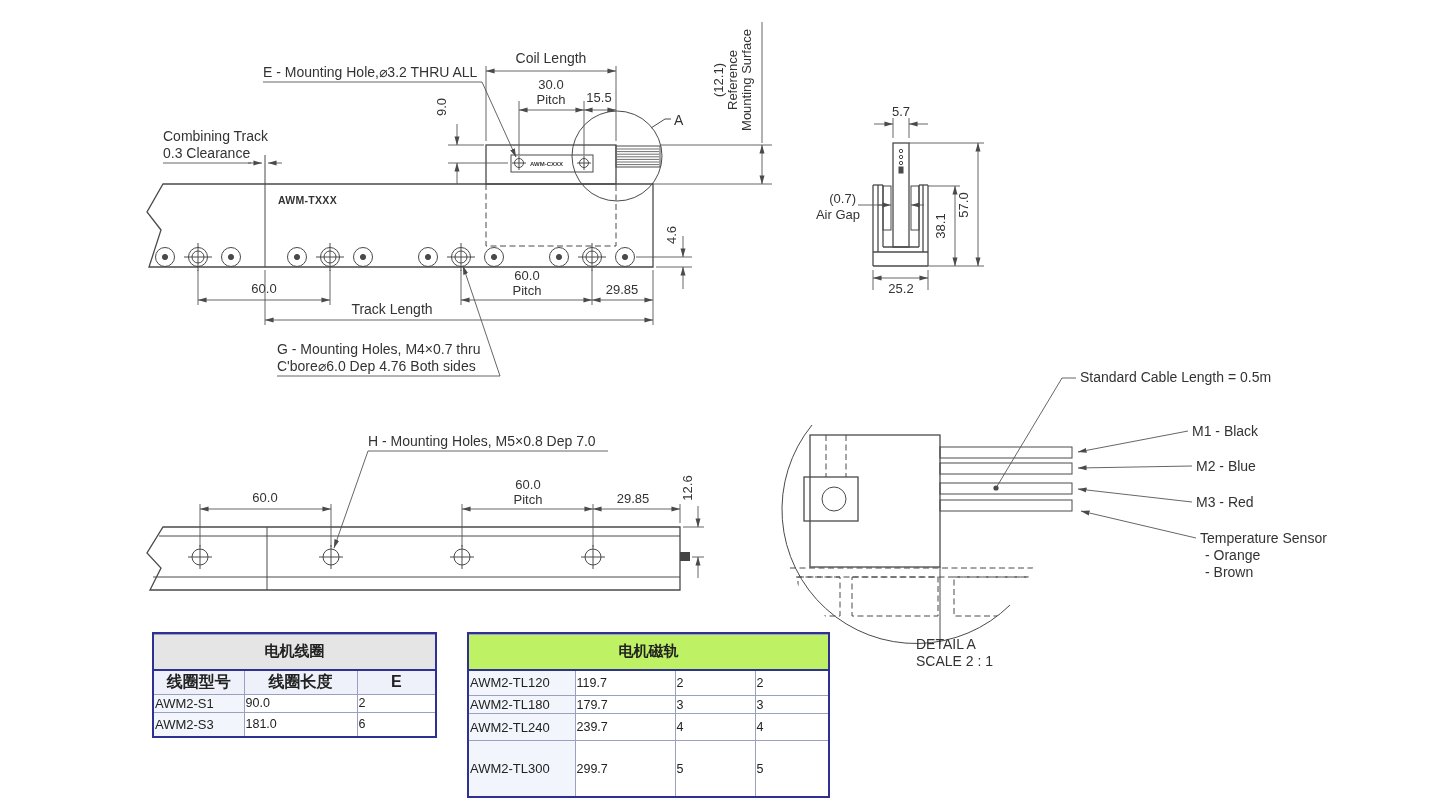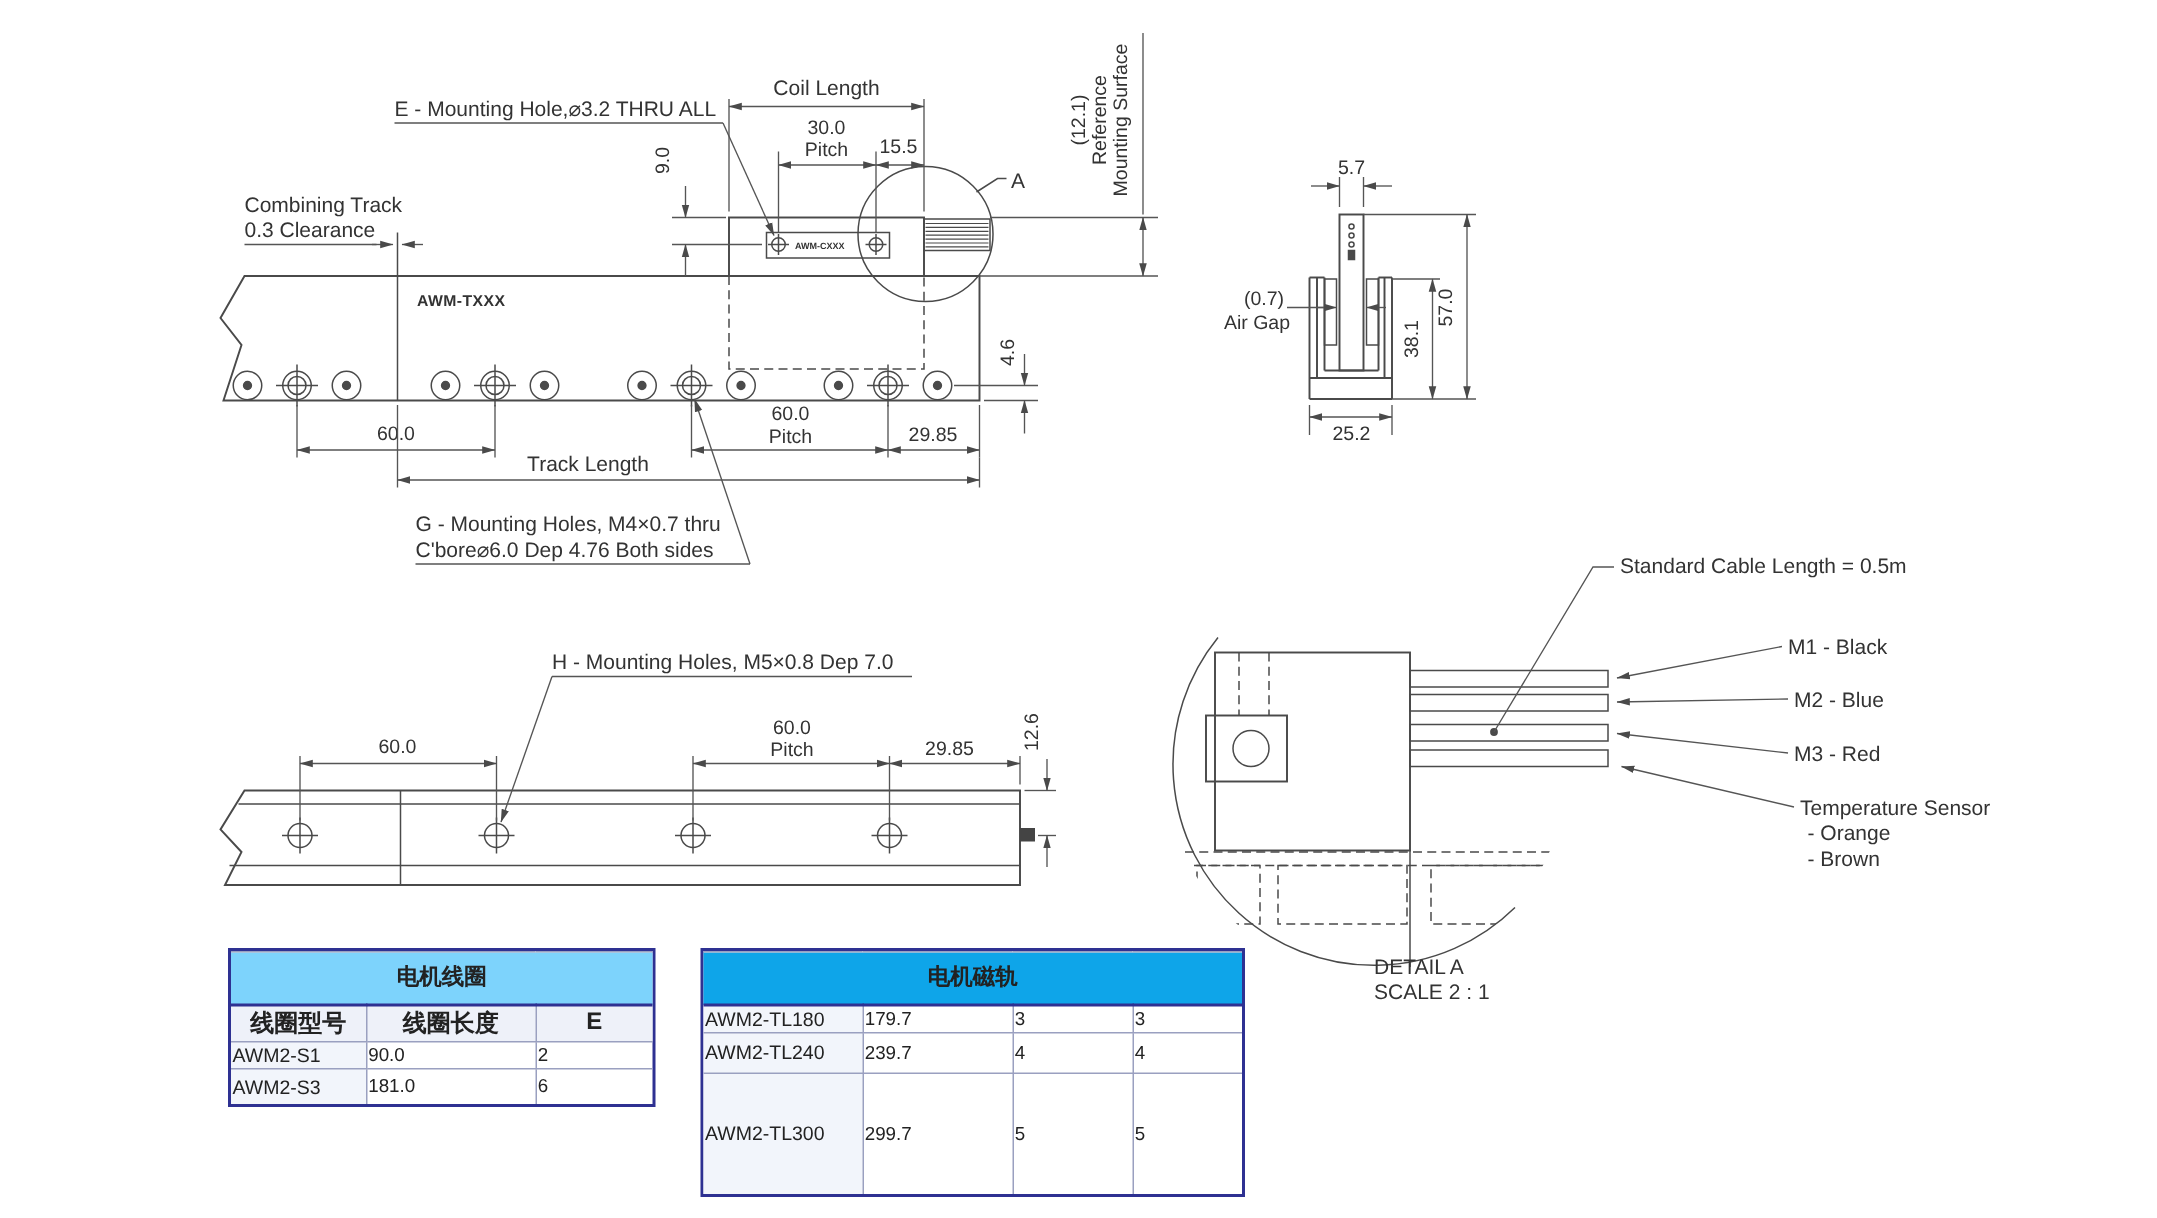--- a/index.html
+++ b/index.html
@@ -13,23 +13,23 @@
   .tiny{font-size:6px;font-weight:bold;}
   .ol{stroke:#4a4a4a;stroke-width:1.3;fill:none;}
   .ln{stroke:#4a4a4a;stroke-width:1;fill:none;}
   .dm{stroke:#555;stroke-width:0.9;fill:none;}
   .dash{stroke:#4a4a4a;stroke-width:1;fill:none;stroke-dasharray:6 3.5;}
   .arr{marker-end:url(#ar);}
   .arr2{marker-start:url(#ar);marker-end:url(#ar);}
   
   .dtable{position:absolute;border:2px solid #2e3192;background:#fff;box-sizing:border-box;}
   .dtable table{border-collapse:collapse;width:100%;height:100%;table-layout:fixed;}
-  .dtable .title{background:#7dd3fc;font-weight:bold;font-size:15px;text-align:center;
+  .dtable .title{background:#e5e5e5;font-weight:bold;font-size:15px;text-align:center;
                  border-bottom:2px solid #2e3192;color:#222;}
-  .t2 .title{background:#0ea5e9;margin-left:36px;}
+  .t2 .title{background:#bef264;margin-left:36px;}
   .dtable th{background:#eef1f9;font-weight:bold;font-size:16px;border:1px solid #9aa0c0;
              border-top:none;color:#222;}
   .dtable td{font-size:12.5px;text-align:left;border:1px solid #9aa0c0;color:#222;}
   .dtable td.mod{background:#f2f5fb;font-size:13px;}
   .dtable tr:first-child th{border-bottom:1.5px solid #2e3192;}
   .dtable th:first-child,.dtable td:first-child{border-left:none;}
   .dtable th:last-child,.dtable td:last-child{border-right:none;}
   .dtable tr:last-child td{border-bottom:none;}
 </style>
 </head>
@@ -423,20 +423,26 @@
     <colgroup>
           <col style="width:106px">
           <col style="width:100px">
           <col style="width:80px">
           <col>
         </colgroup>
     <tbody>
           <tr style="height:35px">
             <td class="title" colspan="4">电机磁轨</td>
           </tr>
+    <tr style="height:26px">
+      <td class="mod">AWM2-TL120</td>
+      <td>119.7</td>
+      <td>2</td>
+      <td>2</td>
+    </tr>
     <tr style="height:16px">
       <td class="mod">AWM2-TL180</td>
       <td>179.7</td>
       <td>3</td>
       <td>3</td>
     </tr>
     <tr style="height:27px">
       <td class="mod">AWM2-TL240</td>
       <td>239.7</td>
       <td>4</td>

